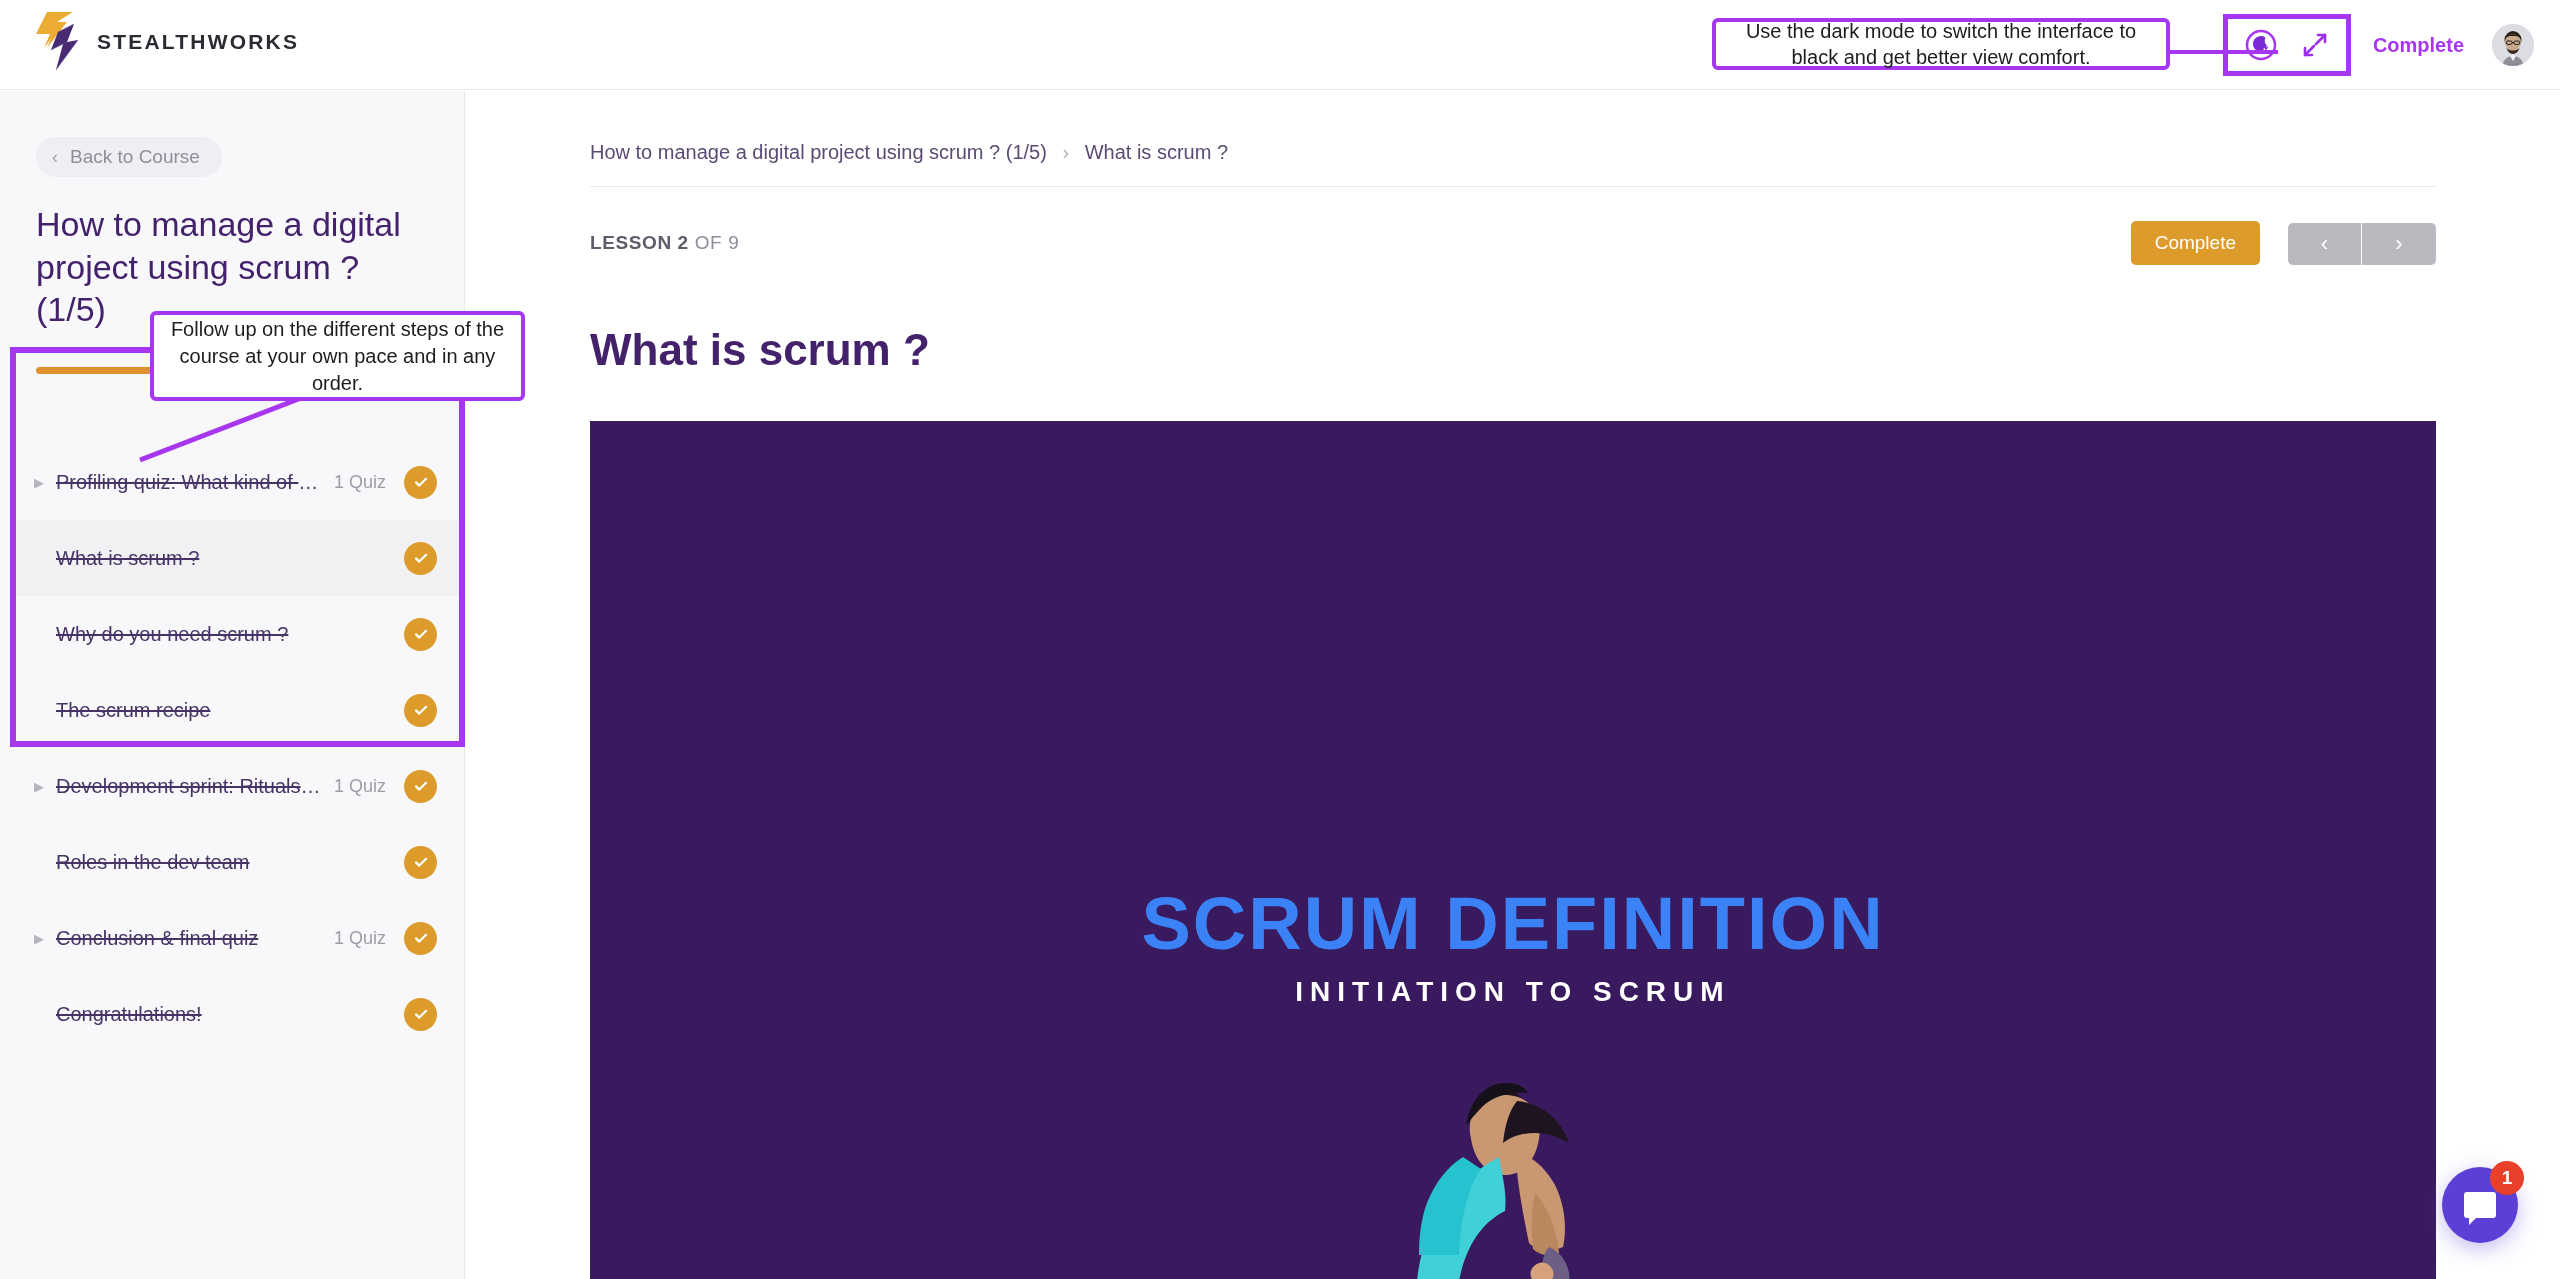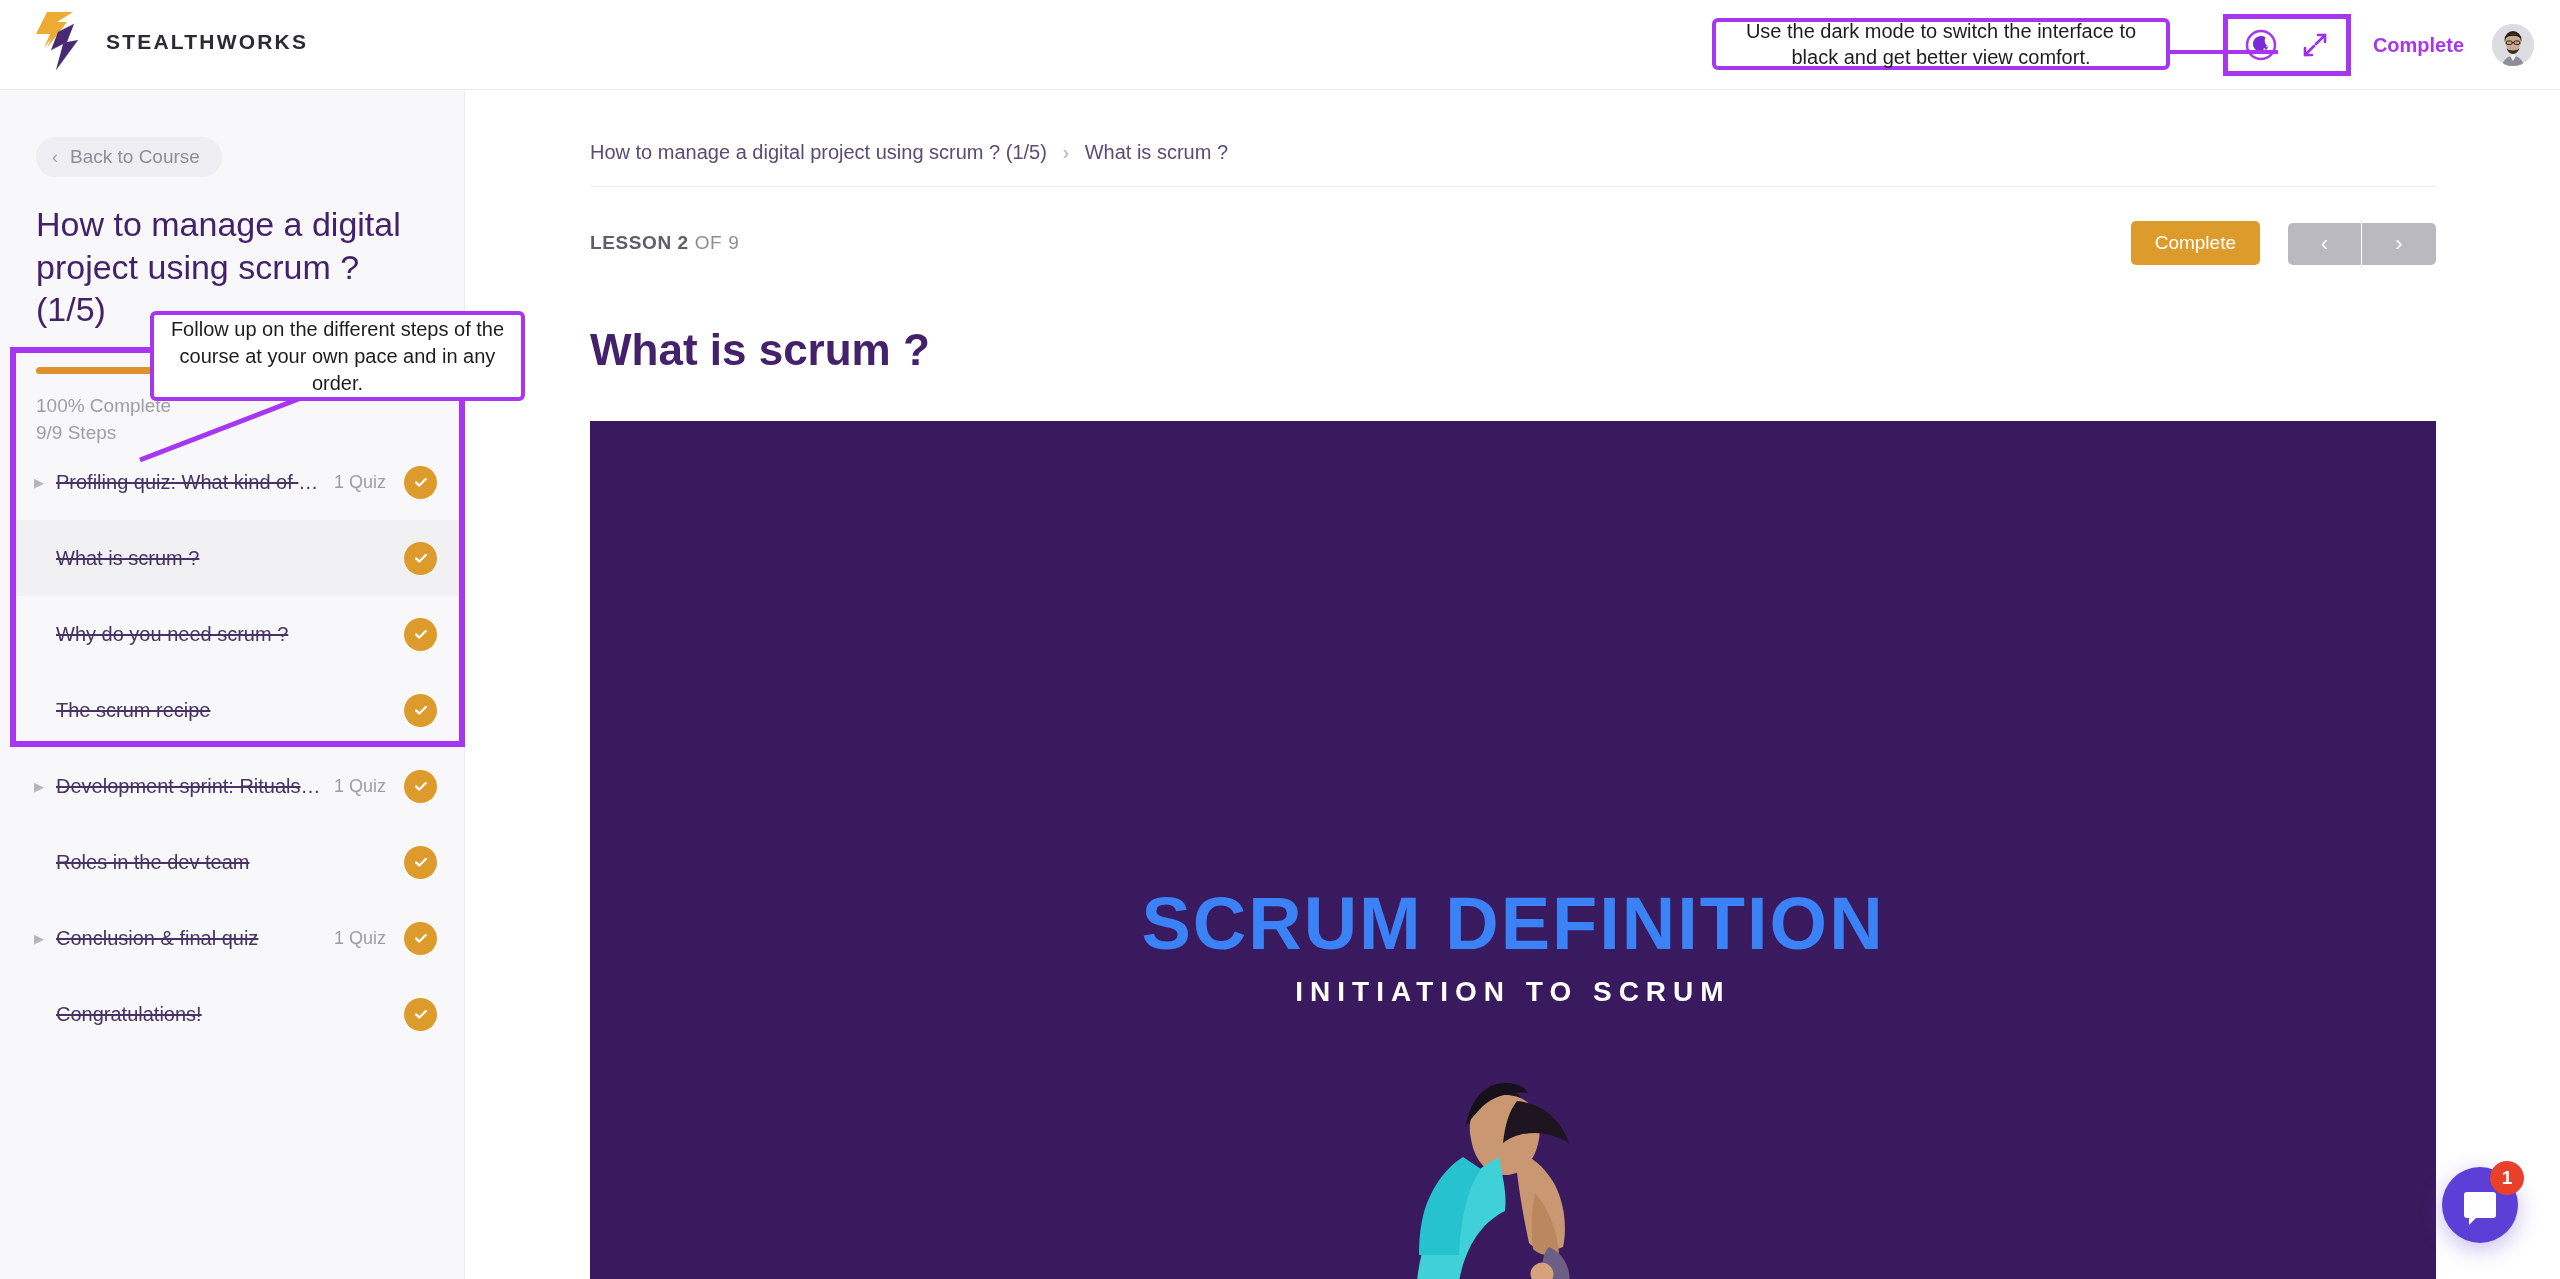--- a/index.html
+++ b/index.html
@@ -15,21 +15,21 @@
   
   .topbar {
     position: absolute; top: 0; left: 0;
     width: 2560px; height: 90px;
     background: #ffffff;
     border-bottom: 1px solid #e9e9ee;
     z-index: 30;
   }
   .logo-wrap {
     position: absolute; left: 34px; top: 10px;
-    display: flex; align-items: center; gap: 12px; text-align: right;
+    display: flex; align-items: center; gap: 3px; text-align: right;
   }
   .logo-mark { width: 60px; height: 64px; display: block; }
   .logo-text {
     font-size: 21px; font-weight: bold; letter-spacing: 2.2px;
     color: #2b2b33;
   }
 
   .topbar-right {
     position: absolute; right: 26px; top: 0;
     height: 90px; display: flex; align-items: center; gap: 18px;
@@ -313,24 +313,20 @@
 
     <div class="back-btn">
       <span class="chev-left">‹</span>
       <span>Back to Course</span>
     </div>
 
     <h1 class="course-title">How to manage a digital project using scrum ? (1/5)</h1>
 
     <div class="progress-track"></div>
 
-    <div class="progress-meta">
-      <div>100% Complete</div>
-      <div>9/9 Steps</div>
-    </div>
 
     <div class="steps-list" id="steps-list">
         <div class="step-row">
           <span class="step-caret">▶</span>
           <span class="step-label">Profiling quiz: What kind of project ...</span>
           <span class="step-quiz">1 Quiz</span>
           <span class="step-check">
             <svg width="18" height="18" viewBox="0 0 18 18" fill="none" stroke="#ffffff" stroke-width="2.2" stroke-linecap="round" stroke-linejoin="round">
               <path d="M4 9.4 L7.3 12.6 L14 5.8"></path>
             </svg>

